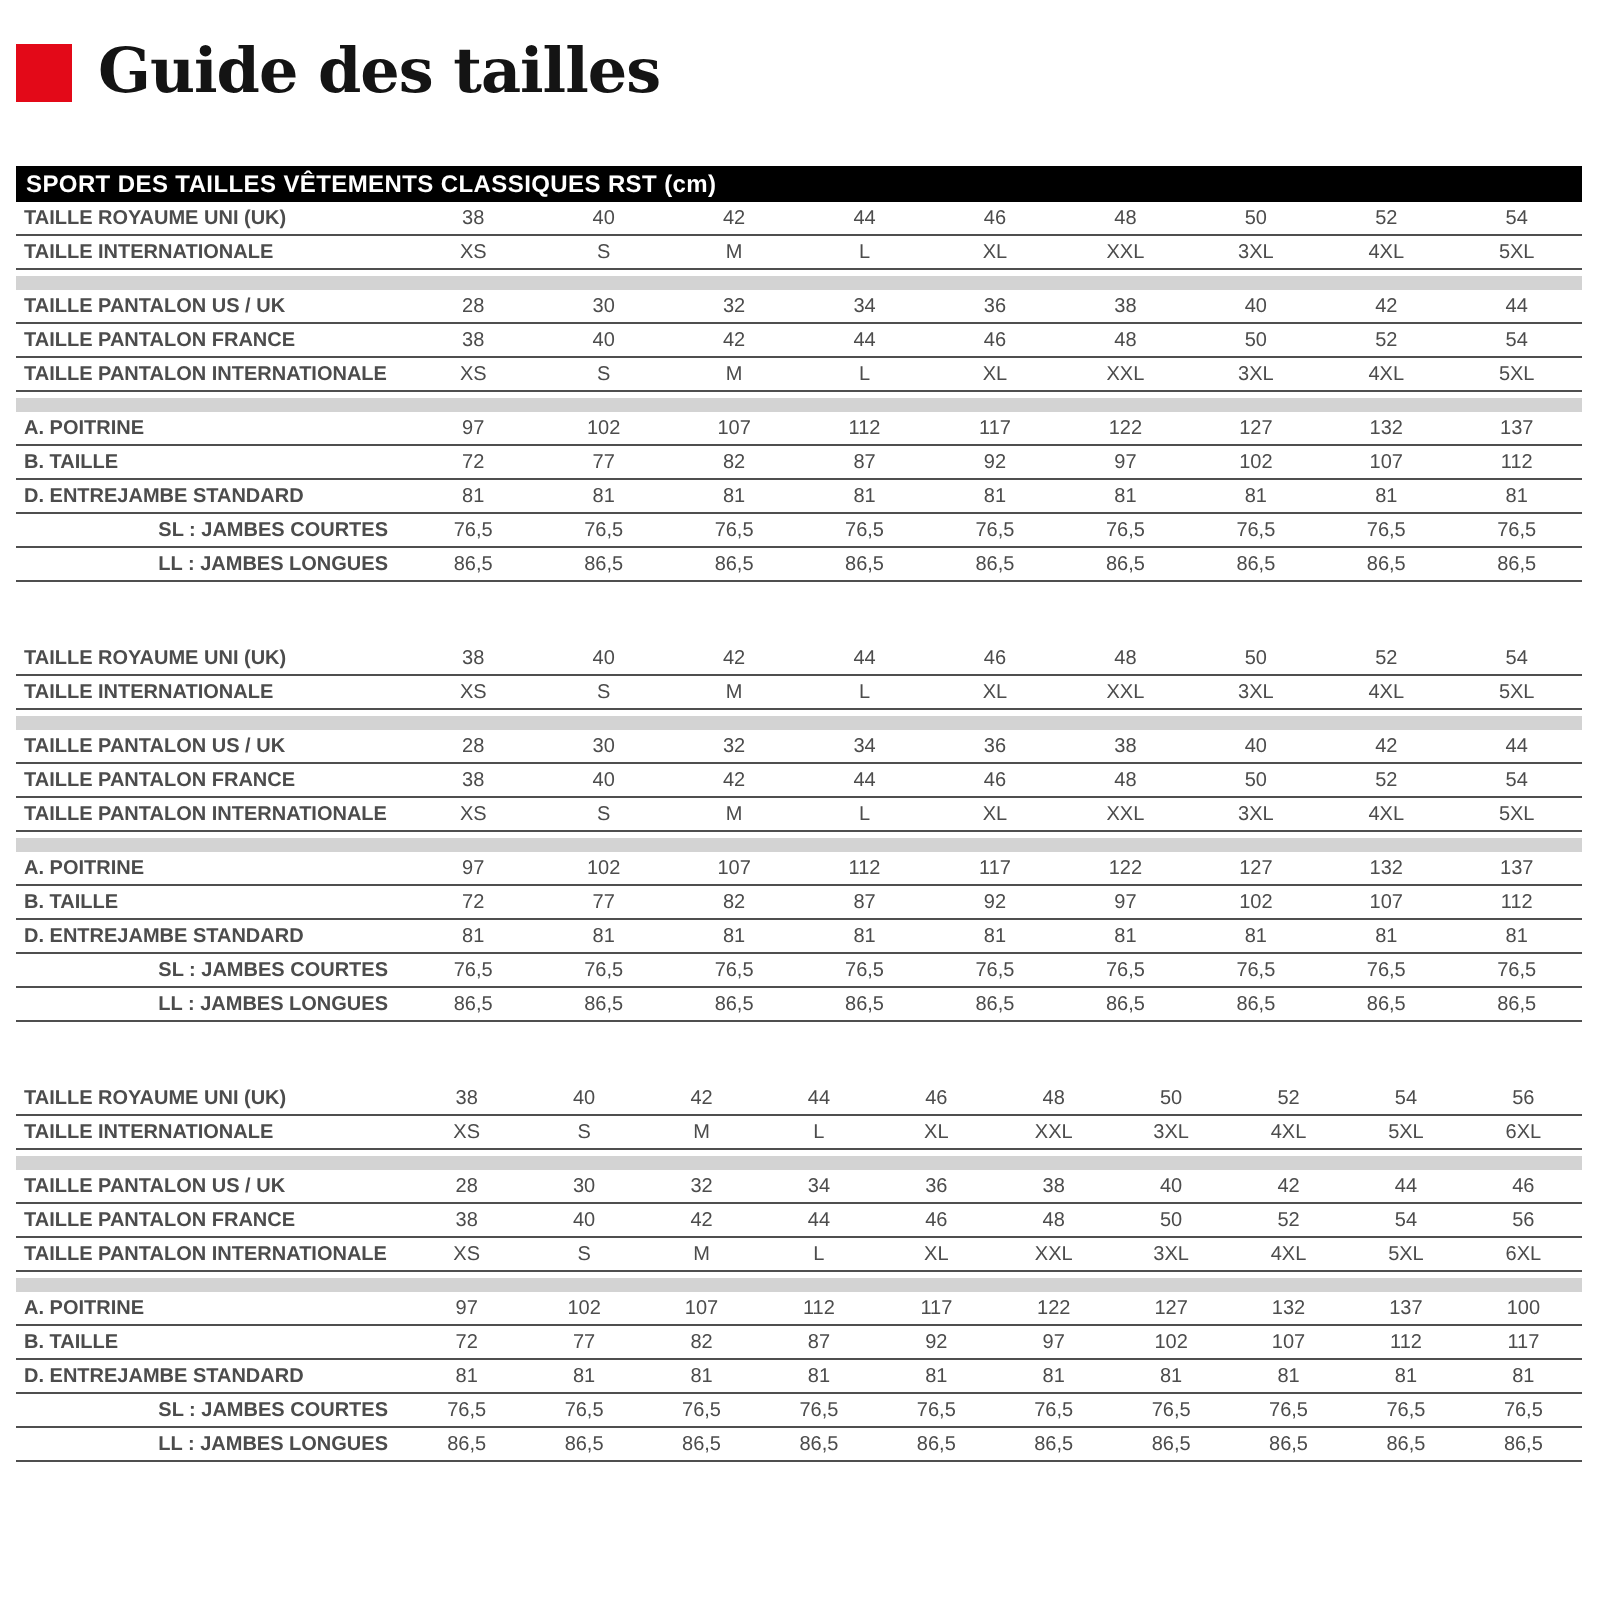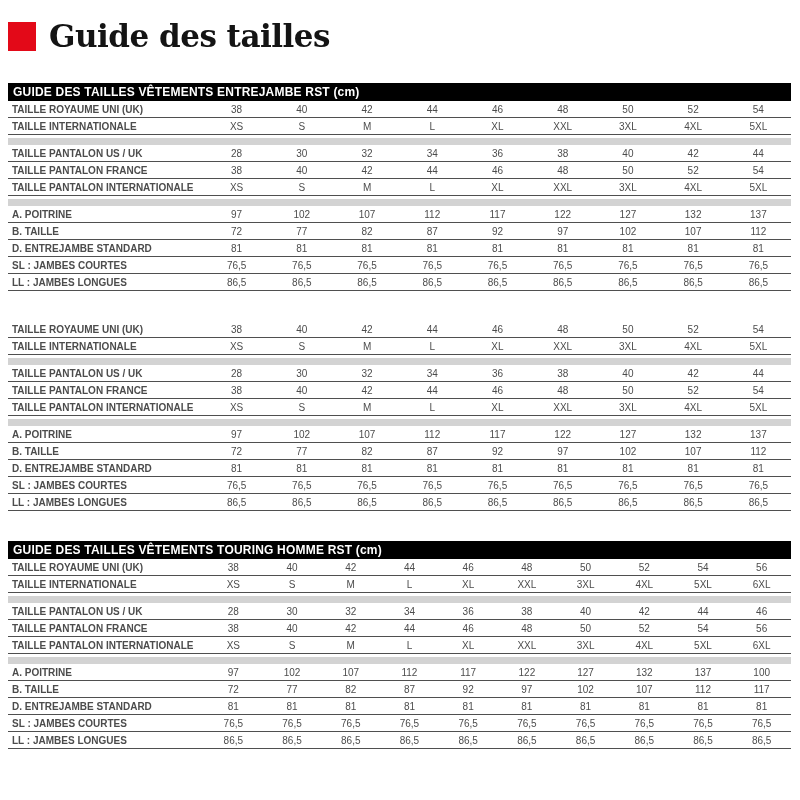--- a/index.html
+++ b/index.html
@@ -29,35 +29,35 @@
     background:var(--hdr-bg);color:var(--hdr-text);
     font-weight:bold;font-size:12px;height:18px;line-height:18px;
     padding-left:5px;letter-spacing:0.2px;white-space:nowrap;
   }
   .row{
     display:flex;align-items:center;height:17px;
     border-bottom:1px solid var(--row-border);
     color:var(--row-text);font-size:10px;
   }
   .row .label{width:196px;flex:0 0 auto;padding-left:4px;white-space:nowrap;font-weight:bold;}
-  .row .label.right{padding-right:10px;}
+  .row .label.right{text-align:right;padding-right:10px;}
   .row .cell{flex:1 1 0;text-align:center;white-space:nowrap;}
   .sep{height:7px;background:var(--band);margin-top:3px;}
 </style>
 </head>
 <body>
 
 <div class="page">
   <header class="page-header">
     <span class="red-square"></span>
     <h1 class="page-title">Guide des tailles</h1>
   </header>
   <div id="tables">
       <section class="size-table">
-        <div class="table-title">GUIDE DES TAILLES VÊTEMENTS ENTREJAMBE RST (cm)</div>
+        <div class="table-title">SPORT DES TAILLES VÊTEMENTS CLASSIQUES RST (cm)</div>
         <div class="row">
           <div class="label">TAILLE ROYAUME UNI (UK)</div>
           <div class="cell">38</div>
           <div class="cell">40</div>
           <div class="cell">42</div>
           <div class="cell">44</div>
           <div class="cell">46</div>
           <div class="cell">48</div>
           <div class="cell">50</div>
           <div class="cell">52</div>
@@ -292,21 +292,20 @@
           <div class="cell">86,5</div>
           <div class="cell">86,5</div>
           <div class="cell">86,5</div>
           <div class="cell">86,5</div>
           <div class="cell">86,5</div>
           <div class="cell">86,5</div>
           <div class="cell">86,5</div>
         </div>
       </section>
       <section class="size-table">
-        <div class="table-title">GUIDE DES TAILLES VÊTEMENTS TOURING HOMME RST (cm)</div>
         <div class="row">
           <div class="label">TAILLE ROYAUME UNI (UK)</div>
           <div class="cell">38</div>
           <div class="cell">40</div>
           <div class="cell">42</div>
           <div class="cell">44</div>
           <div class="cell">46</div>
           <div class="cell">48</div>
           <div class="cell">50</div>
           <div class="cell">52</div>

